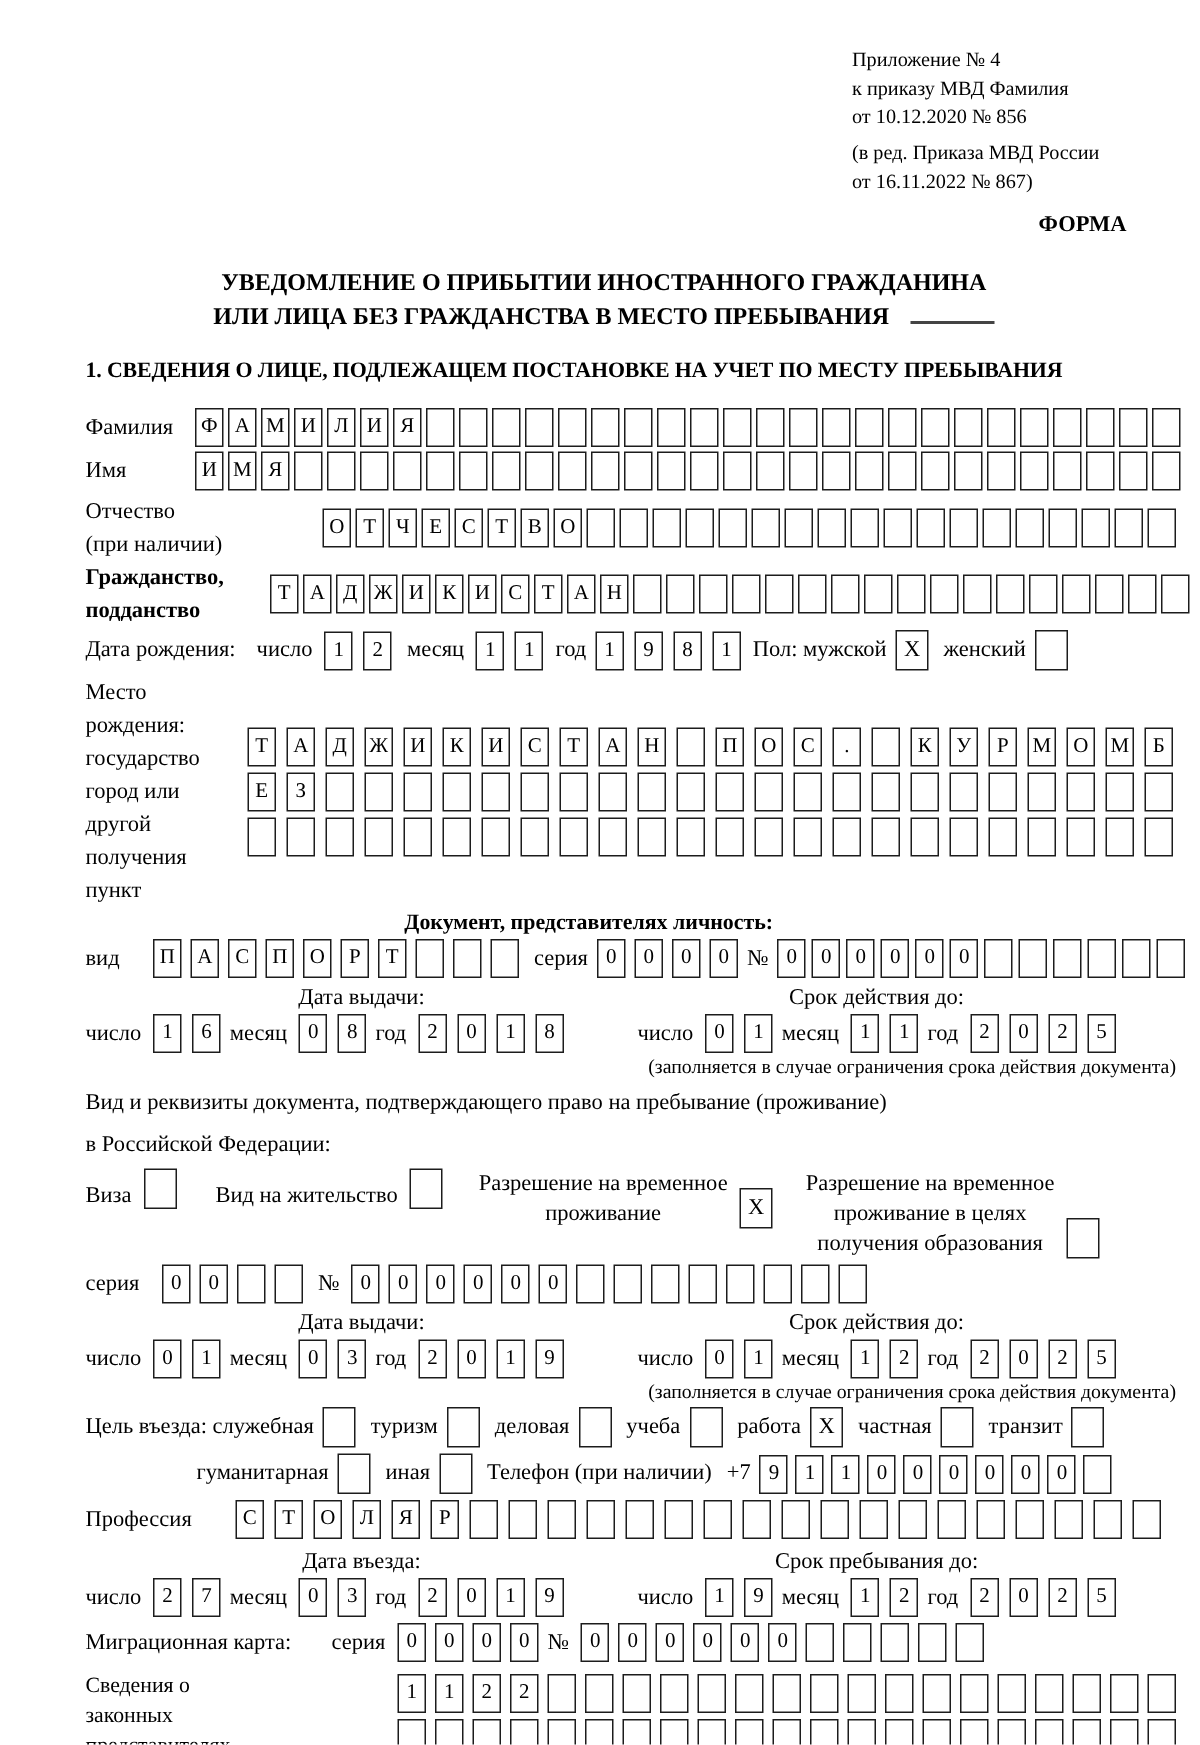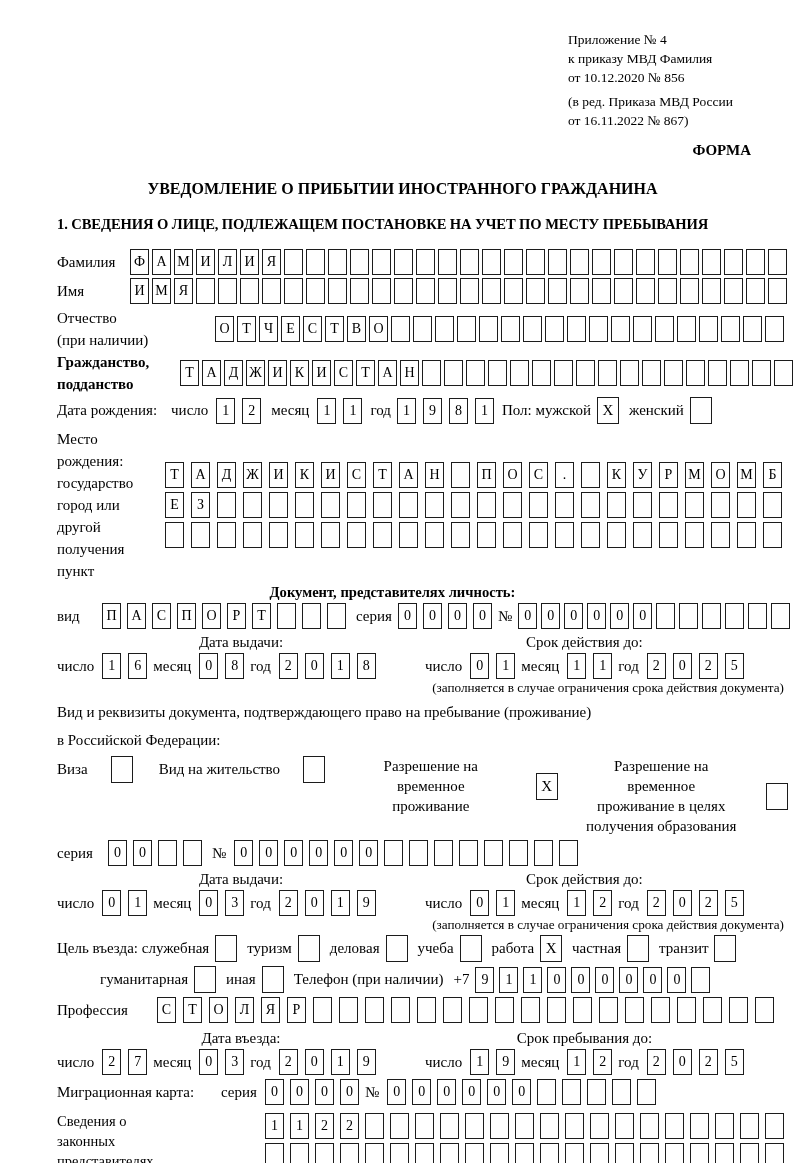--- a/index.html
+++ b/index.html
@@ -39,21 +39,21 @@
   .fill-note{font-size:13.2px;text-align:right;padding-right:4px;margin:1px 0 2px 0;}
   
   .dates{display:flex;margin-top:4px;}
   .dcol{display:flex;flex-direction:column;}
   .dleft{width:368px;flex:none;}
   .dhead{font-size:15px;text-align:center;line-height:18px;}
   .drow{display:flex;align-items:center;gap:6px;margin-top:2px;}
   .drow .lbl{margin-right:2px;}
   
   .ckrow{display:flex;align-items:flex-start;margin-top:4px;margin-bottom:4px;}
-  .ckitem{display:flex;align-items:center;gap:23px;}
+  .ckitem{display:flex;align-items:flex-end;gap:8px;}
   .cklines{text-align:center;font-size:15px;line-height:20px;}
   .purpose{display:flex;align-items:center;gap:6px;margin-bottom:4px;flex-wrap:nowrap;}
   .purpose .lbl{margin-left:4px;}
   .intro{font-size:15px;line-height:24px;margin-top:4px;}
 </style>
 </head>
 <body>
 
 <div class="page">
 
@@ -62,20 +62,21 @@
     <div>к приказу МВД Фамилия</div>
     <div>от 10.12.2020 № 856</div>
     <div class="sp">(в ред. Приказа МВД России</div>
     <div>от 16.11.2022 № 867)</div>
   </div>
 
   <div class="forma">ФОРМА</div>
 
   <div class="title">
     <div>УВЕДОМЛЕНИЕ О ПРИБЫТИИ ИНОСТРАННОГО ГРАЖДАНИНА</div>
+    <div><span>ИЛИ ЛИЦА БЕЗ ГРАЖДАНСТВА В МЕСТО ПРЕБЫВАНИЯ</span><span class="blank-line"></span></div>
   </div>
 
   <div class="sec-heading">1. СВЕДЕНИЯ О ЛИЦЕ, ПОДЛЕЖАЩЕМ ПОСТАНОВКЕ НА УЧЕТ ПО МЕСТУ ПРЕБЫВАНИЯ</div>
 
   <div class="row mt16">
     <span class="lbl lw73">Фамилия</span>
     <div class="cells">
         <span class="cell">Ф</span>
         <span class="cell">А</span>
         <span class="cell">М</span>
@@ -559,21 +560,21 @@
     <span class="lbl">частная</span>
     <div class="cells ck">
         <span class="cell"></span>
       </div>
     <span class="lbl">транзит</span>
     <div class="cells ck">
         <span class="cell"></span>
       </div>
   </div>
 
-  <div class="purpose" style="margin-left:39px">
+  <div class="purpose" style="margin-left:70px">
     <span class="lbl">гуманитарная</span>
     <div class="cells ck">
         <span class="cell"></span>
       </div>
     <span class="lbl ml6">иная</span>
     <div class="cells ck">
         <span class="cell"></span>
       </div>
     <span class="lbl ml14">Телефон (при наличии)</span>
     <span class="lbl ml10">+7</span>

